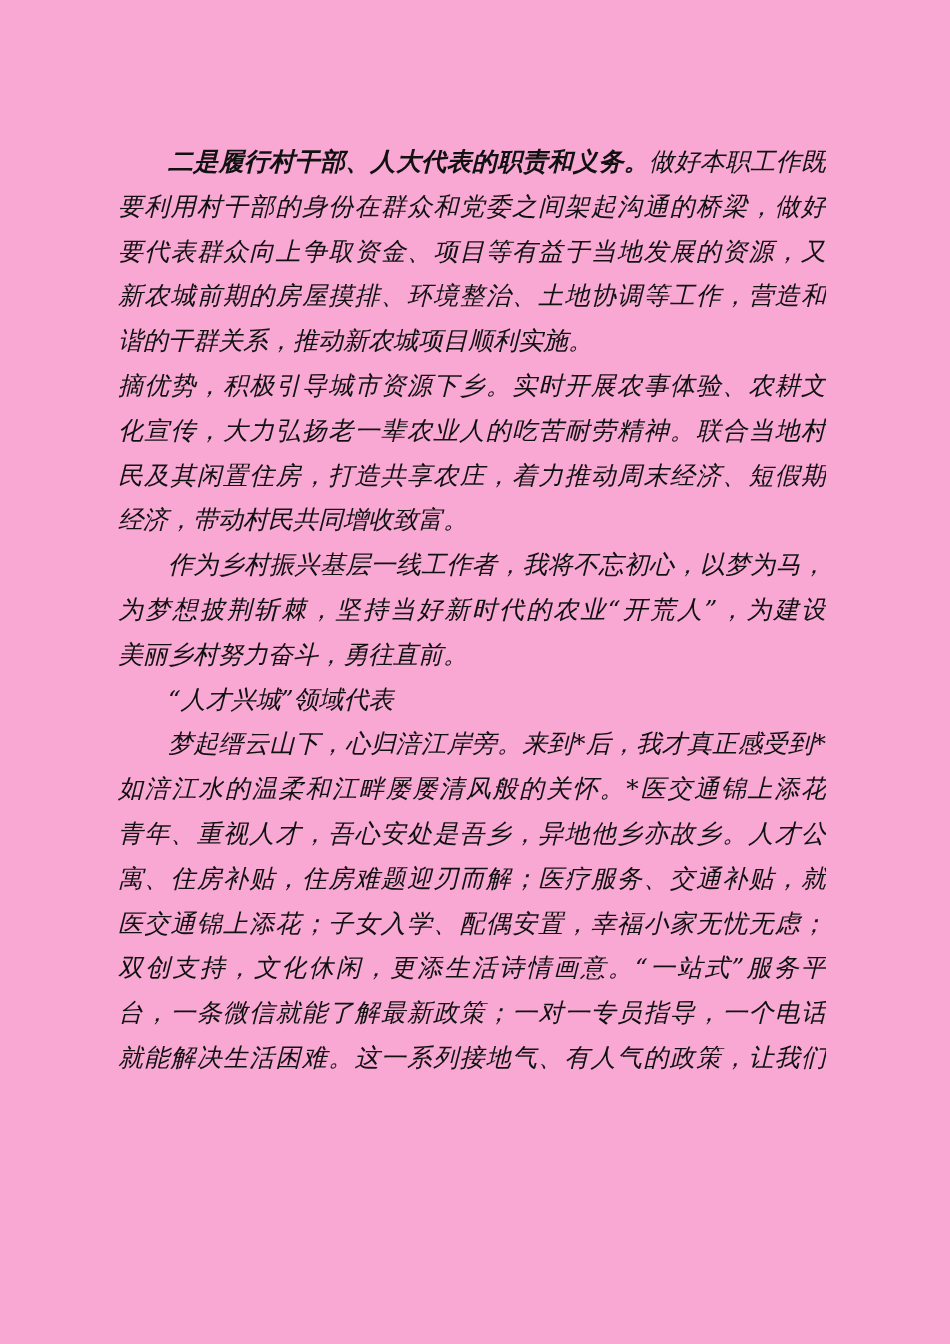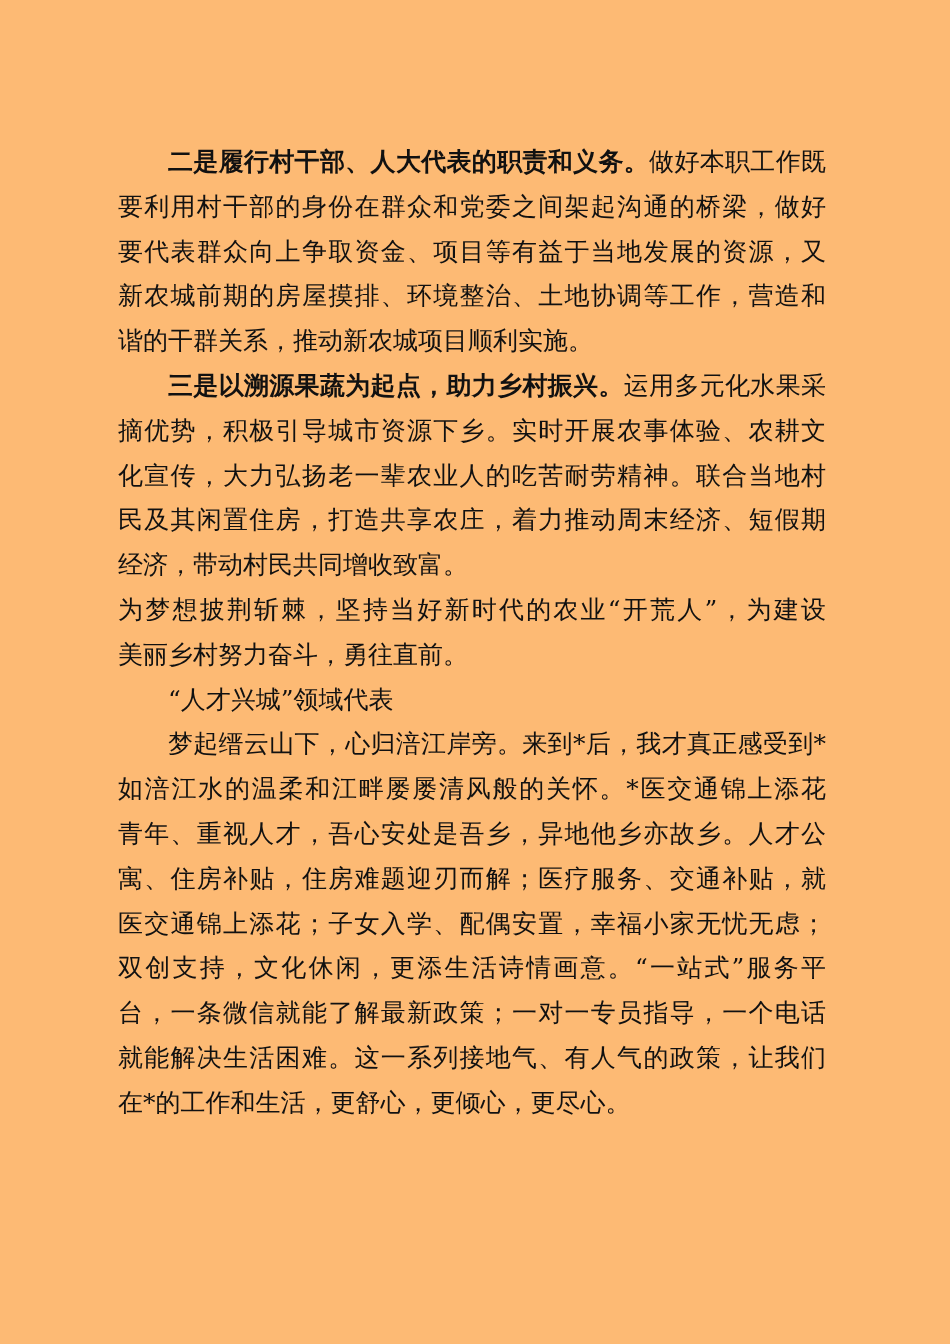--- a/index.html
+++ b/index.html
@@ -9,22 +9,23 @@
   }
   body {
     width: 950px;
     height: 1344px;
     position: relative;
     font-family: "DejaVu Serif", serif;
   }
   .page {
     position: absolute;
     inset: 0;
-    background: #fdba74;
+    background: #f9a8d4;
     overflow: hidden;
+    font-style: italic;
   }
   .textblock {
     position: absolute;
     left: 118px;
     top: 140px;
     width: 708px;
     font-size: 25px;
     line-height: 44.8px;
     color: #111111;
     letter-spacing: 0;
@@ -51,38 +52,37 @@
 <div class="page">
   <div class="textblock" style="color: rgb(17, 17, 17);">
       <div class="para">
         <div class="line indent"><span class="seg b">二是履行村干部、人大代表的职责和义务。</span><span class="seg">做好本职工作既</span></div>
         <div class="line"><span class="seg">要利用村干部的身份在群众和党委之间架起沟通的桥梁，做好</span></div>
         <div class="line"><span class="seg">要代表群众向上争取资金、项目等有益于当地发展的资源，又</span></div>
         <div class="line"><span class="seg">新农城前期的房屋摸排、环境整治、土地协调等工作，营造和</span></div>
         <div class="line last"><span class="seg">谐的干群关系，推动新农城项目顺利实施。</span></div>
       </div>
       <div class="para">
-        <div class="line indent"><span class="seg b">三是以溯源果蔬为起点，助力乡村振兴。</span><span class="seg">运用多元化水果采</span></div>
         <div class="line"><span class="seg">摘优势，积极引导城市资源下乡。实时开展农事体验、农耕文</span></div>
         <div class="line"><span class="seg">化宣传，大力弘扬老一辈农业人的吃苦耐劳精神。联合当地村</span></div>
         <div class="line"><span class="seg">民及其闲置住房，打造共享农庄，着力推动周末经济、短假期</span></div>
         <div class="line last"><span class="seg">经济，带动村民共同增收致富。</span></div>
       </div>
       <div class="para">
+        <div class="line indent"><span class="seg">作为乡村振兴基层一线工作者，我将不忘初心，以梦为马，</span></div>
         <div class="line"><span class="seg">为梦想披荆斩棘，坚持当好新时代的农业“开荒人”，为建设</span></div>
         <div class="line last"><span class="seg">美丽乡村努力奋斗，勇往直前。</span></div>
       </div>
       <div class="para">
         <div class="line last indent"><span class="seg">“人才兴城”领域代表</span></div>
       </div>
       <div class="para">
         <div class="line indent"><span class="seg">梦起缙云山下，心归涪江岸旁。来到*后，我才真正感受到*</span></div>
         <div class="line"><span class="seg">如涪江水的温柔和江畔屡屡清风般的关怀。*医交通锦上添花</span></div>
         <div class="line"><span class="seg">青年、重视人才，吾心安处是吾乡，异地他乡亦故乡。人才公</span></div>
         <div class="line"><span class="seg">寓、住房补贴，住房难题迎刃而解；医疗服务、交通补贴，就</span></div>
         <div class="line"><span class="seg">医交通锦上添花；子女入学、配偶安置，幸福小家无忧无虑；</span></div>
         <div class="line"><span class="seg">双创支持，文化休闲，更添生活诗情画意。“一站式”服务平</span></div>
         <div class="line"><span class="seg">台，一条微信就能了解最新政策；一对一专员指导，一个电话</span></div>
         <div class="line"><span class="seg">就能解决生活困难。这一系列接地气、有人气的政策，让我们</span></div>
-        <div class="line last"><span class="seg">在*的工作和生活，更舒心，更倾心，更尽心。</span></div>
       </div>
     </div>
 </div>
 
 </body></html>

